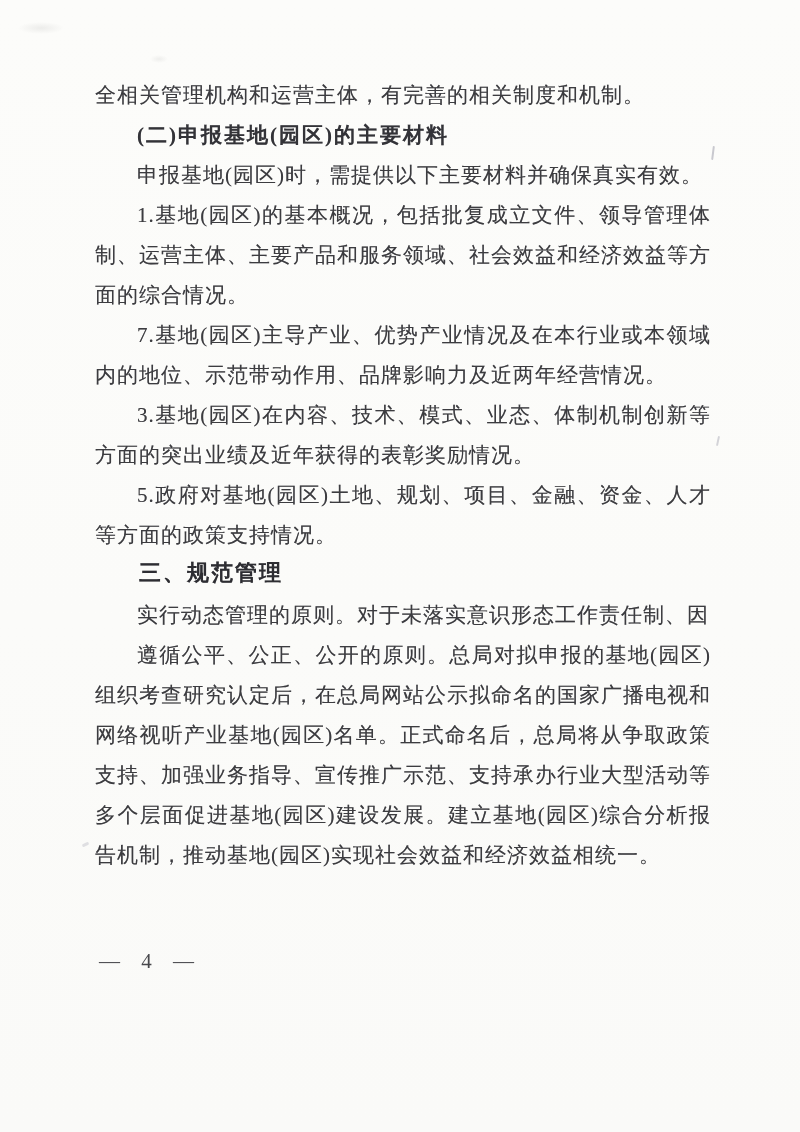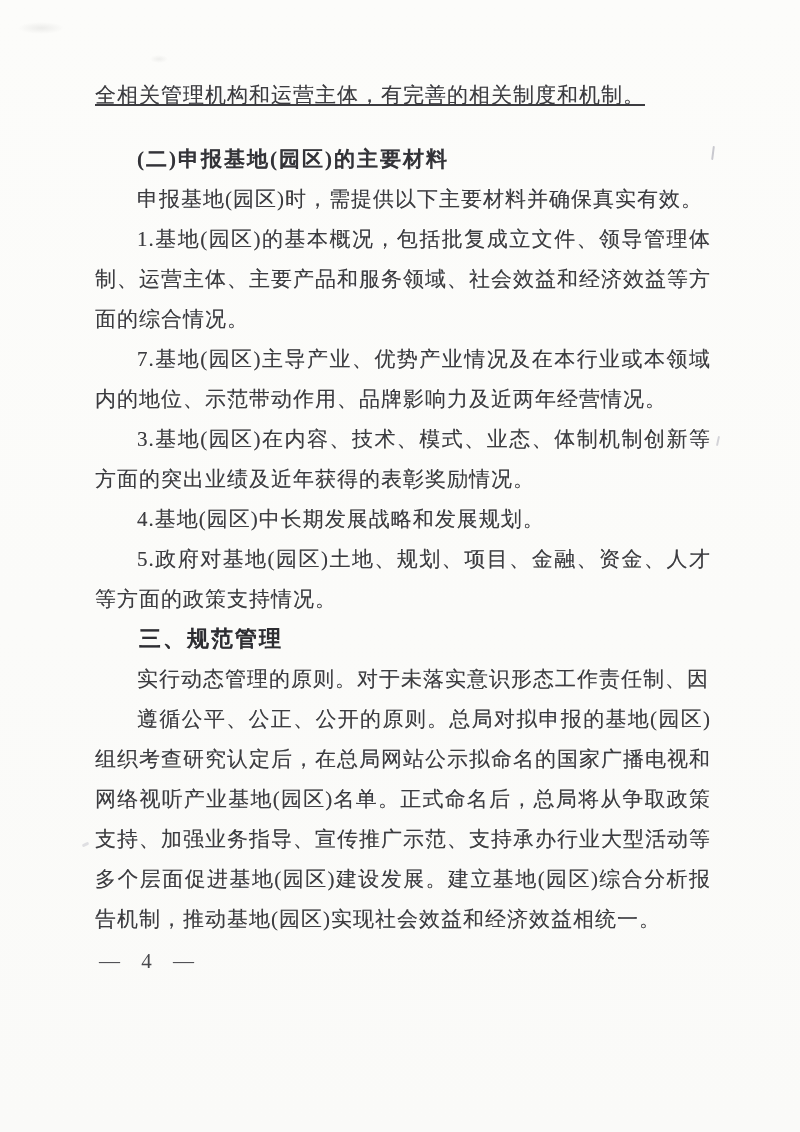--- a/index.html
+++ b/index.html
@@ -33,31 +33,29 @@
     line-height: 40px;
     letter-spacing: 1px;
     text-align: justify;
     text-justify: inter-character;
     text-indent: 2em;
     color: #3c3c40;
     text-shadow: 0 0 0.4px rgba(60,60,64,0.45);
   }
   .doc p.no-indent {
     text-indent: 0;
-    text-decoration: underline;
   }
   .doc p.h-kai {
     font-weight: 700;
     color: #333338;
     text-align: left;
     letter-spacing: 2px;
-    margin-top: 24px;
   }
   .doc p.h-hei {
-    font-family: Liberation Sans, sans-serif;
+    font-family: Liberation Mono, monospace;
     font-weight: 700;
     font-size: 22px;
     color: #2d2d32;
     text-align: left;
     letter-spacing: 2px;
   }
   .footer {
     position: absolute;
     left: 99px;
     top: 946px;
@@ -83,21 +81,20 @@
 
 <div class="paper"></div>
 
 <div class="doc">
   <p class="no-indent">全相关管理机构和运营主体，有完善的相关制度和机制。</p>
   <p class="h-kai">(二)申报基地(园区)的主要材料</p>
   <p>申报基地(园区)时，需提供以下主要材料并确保真实有效。</p>
   <p>1.基地(园区)的基本概况，包括批复成立文件、领导管理体制、运营主体、主要产品和服务领域、社会效益和经济效益等方面的综合情况。</p>
   <p>7.基地(园区)主导产业、优势产业情况及在本行业或本领域内的地位、示范带动作用、品牌影响力及近两年经营情况。</p>
   <p>3.基地(园区)在内容、技术、模式、业态、体制机制创新等方面的突出业绩及近年获得的表彰奖励情况。</p>
-  <p>4.基地(园区)中长期发展战略和发展规划。</p>
   <p>5.政府对基地(园区)土地、规划、项目、金融、资金、人才等方面的政策支持情况。</p>
   <p class="h-hei">三、规范管理</p>
   <p>实行动态管理的原则。对于未落实意识形态工作责任制、因</p>
   <p>遵循公平、公正、公开的原则。总局对拟申报的基地(园区)组织考查研究认定后，在总局网站公示拟命名的国家广播电视和网络视听产业基地(园区)名单。正式命名后，总局将从争取政策支持、加强业务指导、宣传推广示范、支持承办行业大型活动等多个层面促进基地(园区)建设发展。建立基地(园区)综合分析报告机制，推动基地(园区)实现社会效益和经济效益相统一。</p>
 </div>
 
 <div class="footer">— 4 —</div>
 
 <div class="artifact a1"></div>
 <div class="artifact a2"></div>

